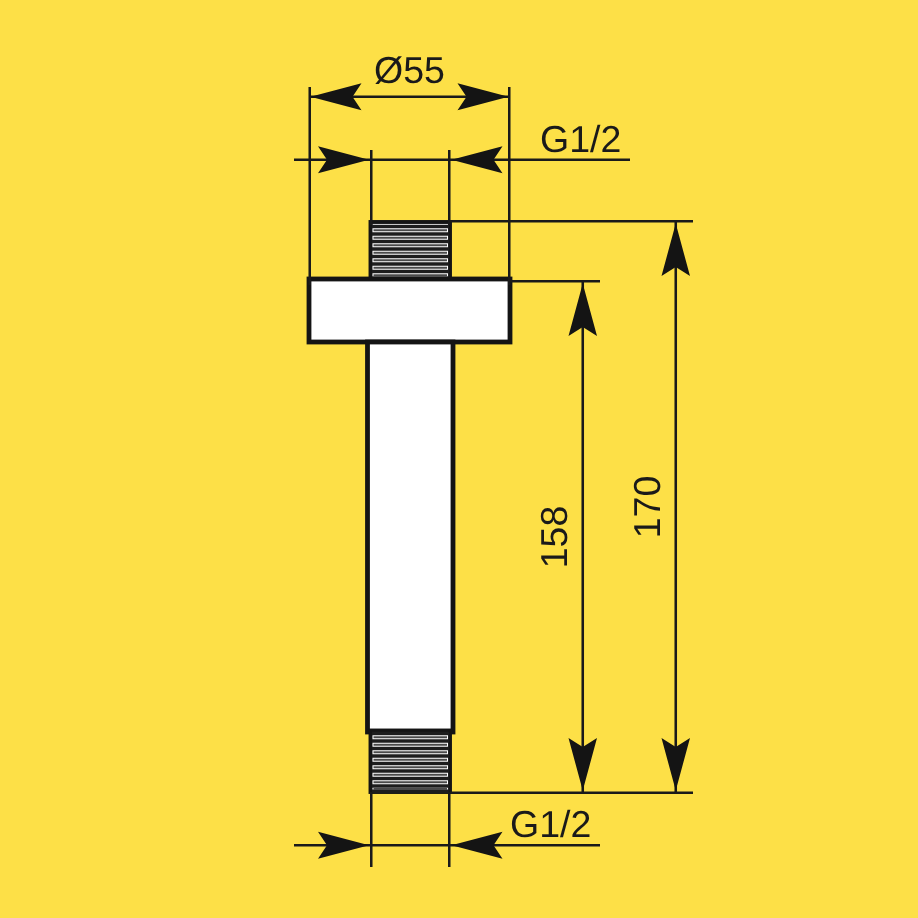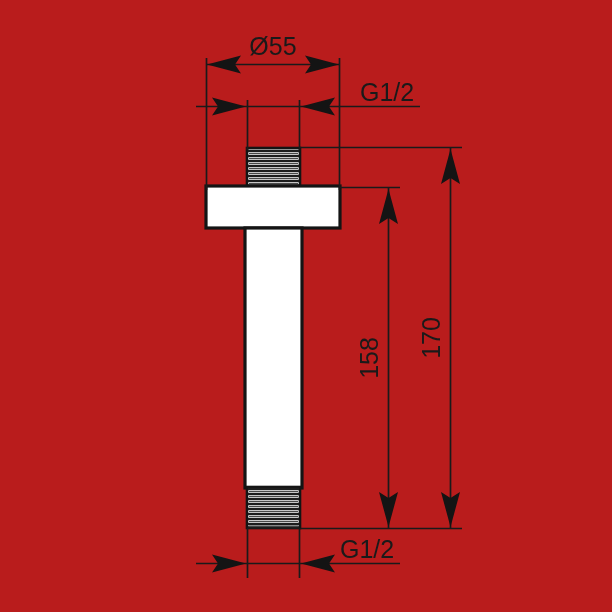--- a/index.html
+++ b/index.html
@@ -7,21 +7,21 @@
     padding: 0;
     background: #ffffff;
   }
   body {
     font-family: "Liberation Sans", sans-serif;
   }
   #drawing-root {
     position: relative;
     width: 612px;
     height: 612px;
-    background: #b91c1c;
+    background: #fde047;
     overflow: hidden;
   }
   #drawing-svg {
     display: block;
     width: 612px;
     height: 612px;
   }
   .dim-text {
     font-family: "Liberation Sans", sans-serif;
     font-size: 25px;

